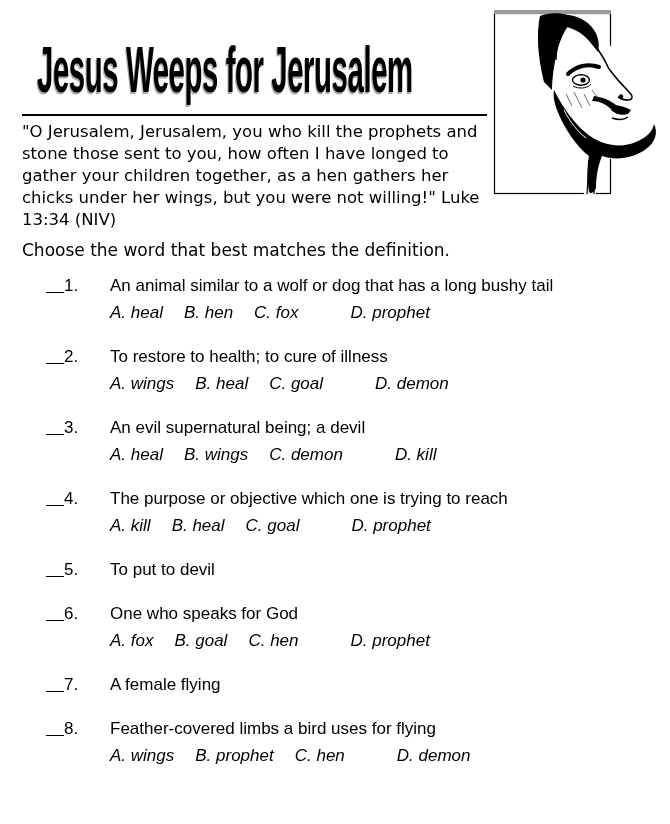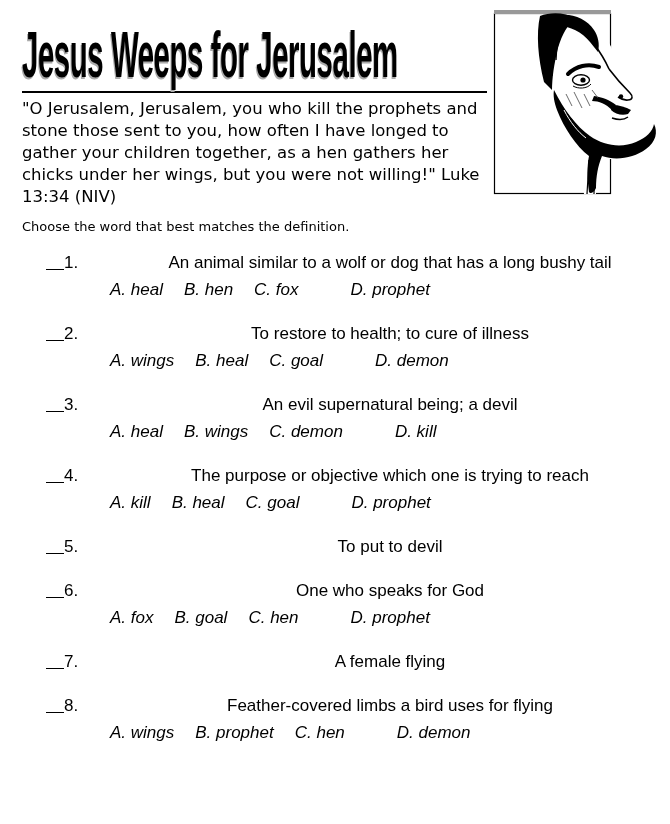--- a/index.html
+++ b/index.html
@@ -5,49 +5,49 @@
   html, body { margin: 0; padding: 0; }
   body {
     width: 670px; height: 824px;
     background: #ffffff; color: #000;
     font-family: "DejaVu Sans", sans-serif;
     position: relative; overflow: hidden;
   }
   .content { padding: 26px 0 0 22px; }
 
   
-  h1.title { margin: 0; height: 58px; line-height: 58px; white-space: nowrap; }
+  h1.title { margin: 15px; height: 58px; line-height: 58px; white-space: nowrap; }
   .title-inner {
     display: inline-block;
     font-family: "Liberation Sans", sans-serif;
     font-weight: bold; font-size: 64px; letter-spacing: -1px;
     transform: scaleX(0.46); transform-origin: 0 60%;
     text-shadow: -2px 2px 0 #aaaaaa;
   }
   .title-rule { width: 465px; height: 2px; background: #000; margin: 7px 0 0 0; }
 
   .verse {
     margin: 5px 0 8px; width: 468px;
     font-size: 16.5px; line-height: 22px;
     white-space: pre-line;
   }
-  .choose { margin: 0 0 14px; font-size: 13px; line-height: 22px; }
+  .choose { margin: 0 0 14px; font-size: 17px; line-height: 22px; }
 
   
   .question {
     display: flex; margin: 0 0 22px 24px;
     font-family: "Liberation Sans", sans-serif; font-size: 17px;
   }
   .qnum { width: 64px; flex: none; line-height: 22px; }
   .blank {
     display: inline-block; width: 18px; height: 14px;
     border-bottom: 1.6px solid #000; margin-bottom: -2px;
   }
   .qbody { flex: 1; }
-  .qtext { line-height: 22px; text-align: center; }
+  .qtext { line-height: 22px; }
   .qoptions { line-height: 22px; margin-top: 5px; }
   .opt { margin-right: 21px; font-style: italic; }
   .opt:last-child { margin-right: 0; padding-left: 31px; }
 
   
   .portrait-svg { position: absolute; left: 494px; top: 10px; overflow: visible; }
 </style>
 </head>
 <body>
 

